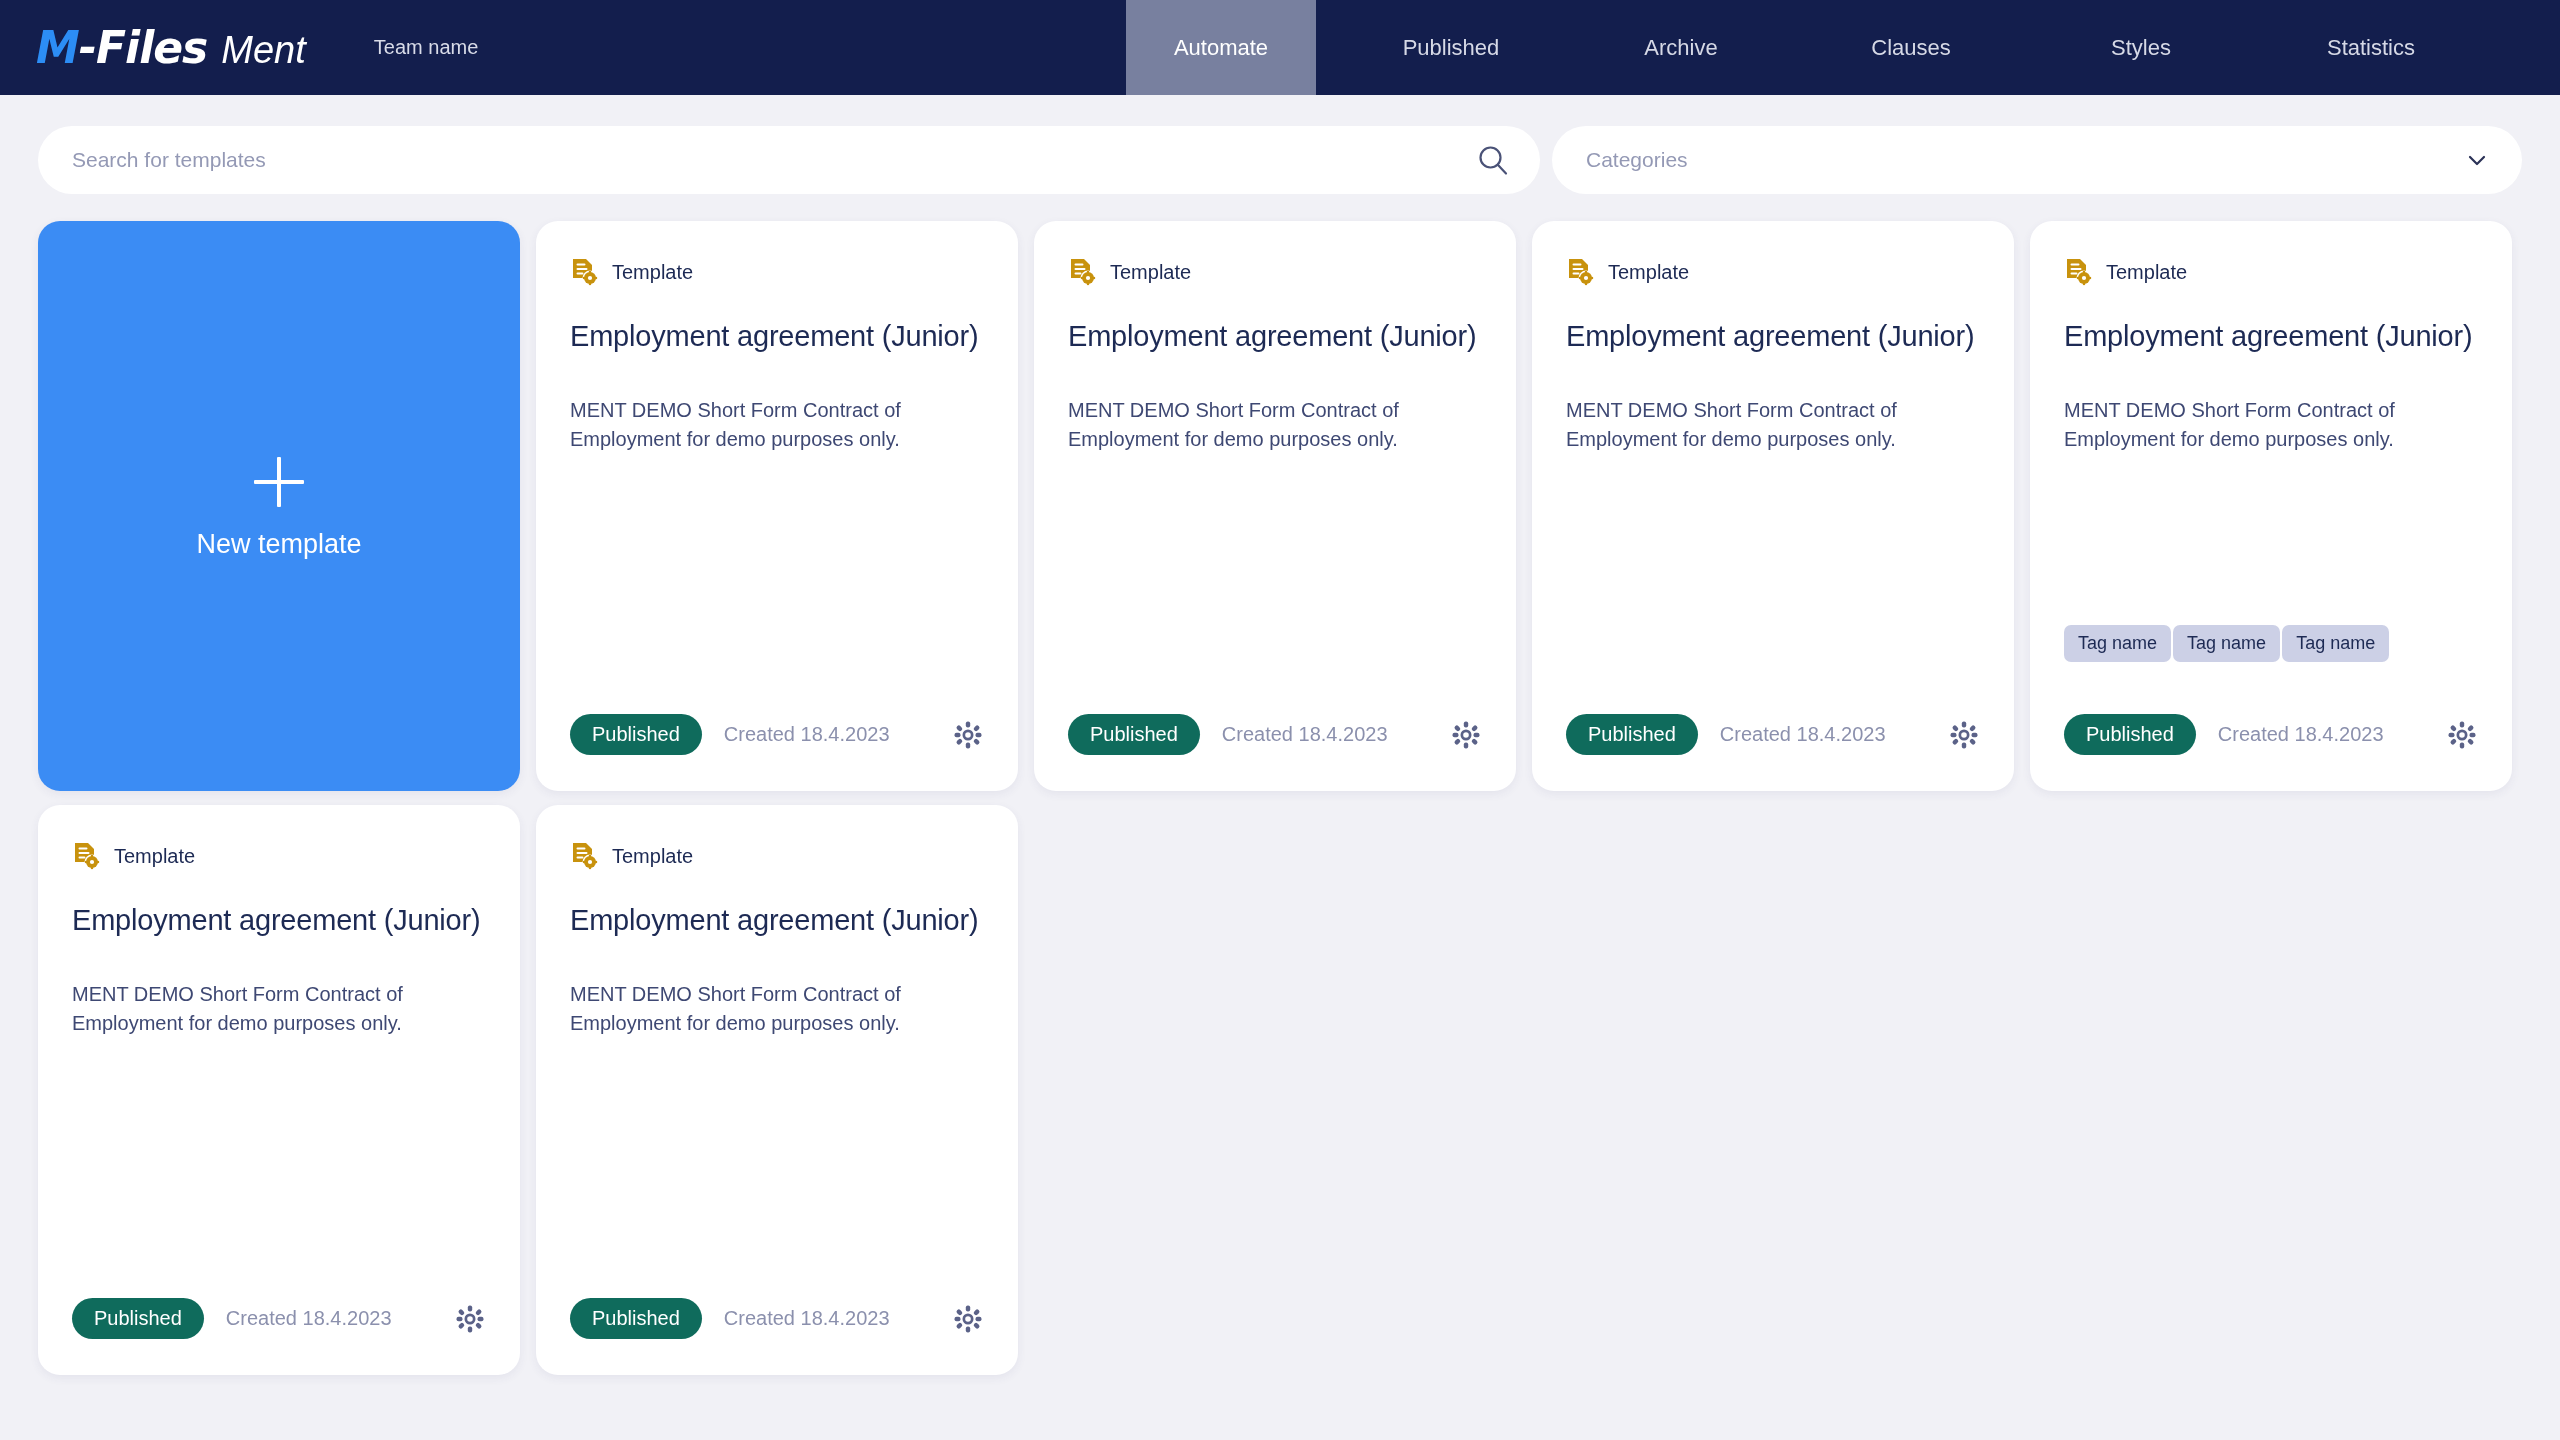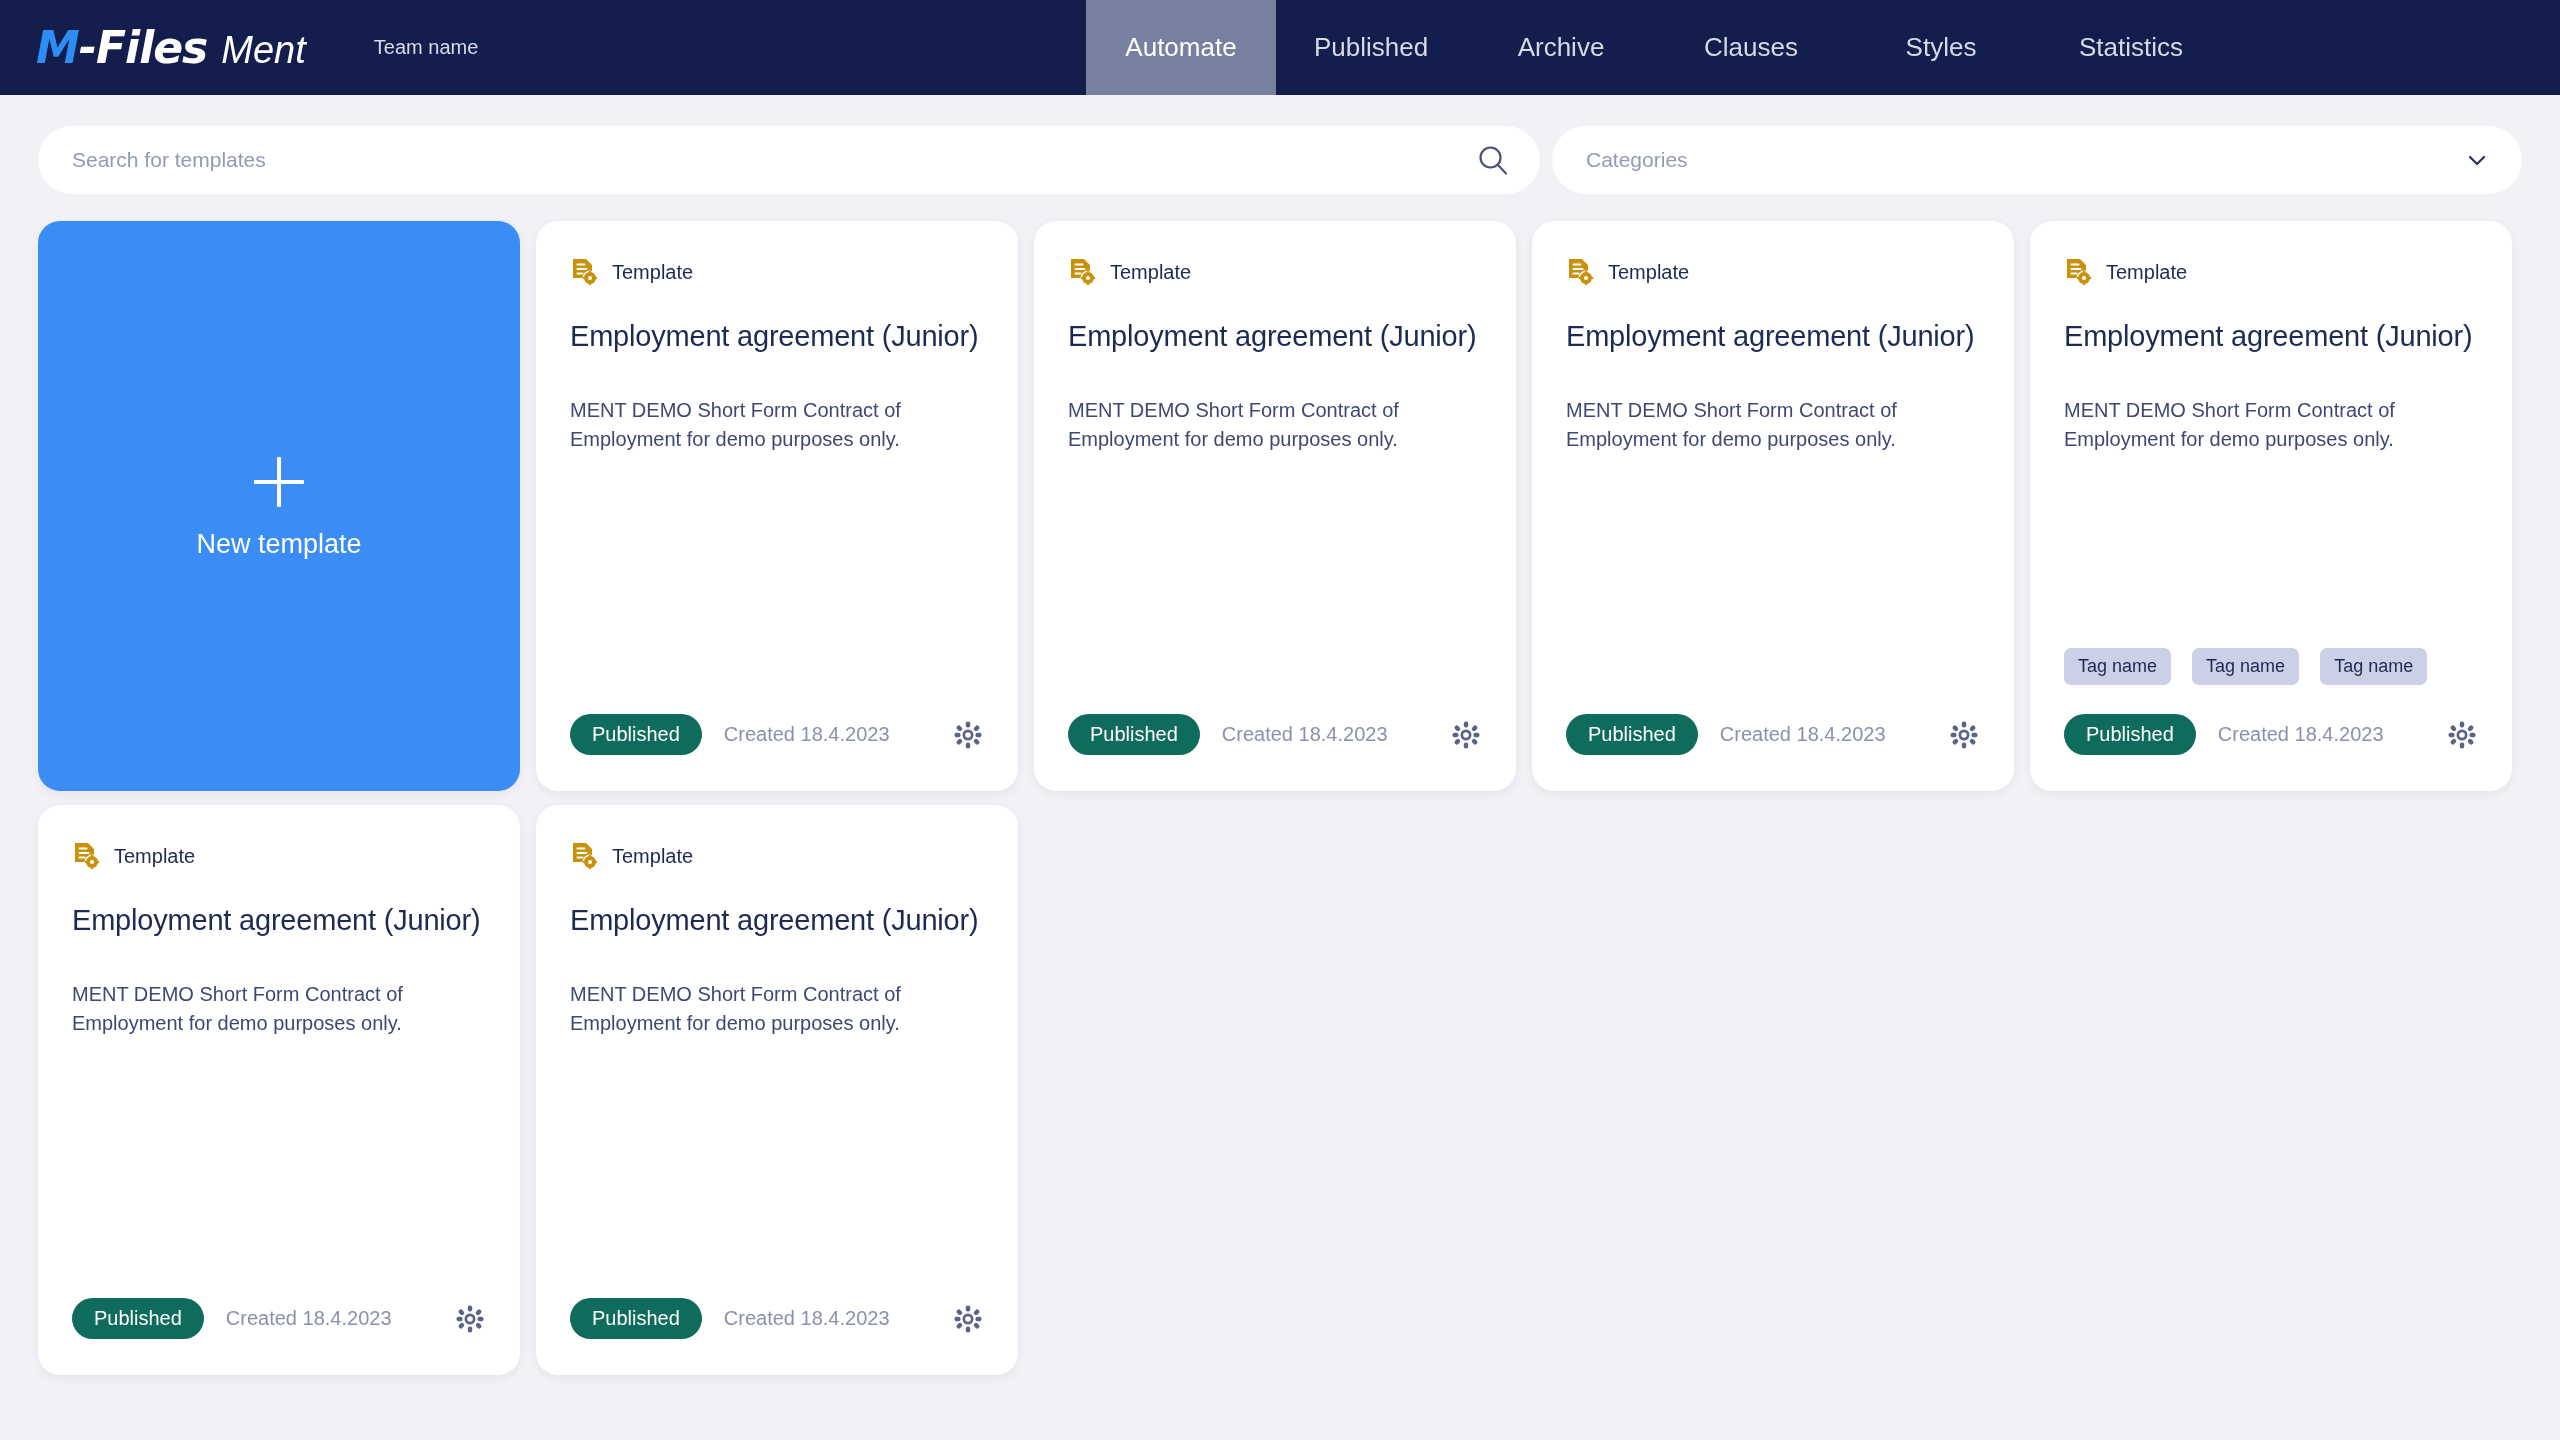--- a/index.html
+++ b/index.html
@@ -71,25 +71,26 @@
     height: 95px;
     display: flex;
     align-items: stretch;
   }
   .nav-tab {
     display: flex;
     align-items: center;
     justify-content: center;
     padding: 0 36px;
     color: #d6d9e6;
-    font-size: 26px;
+    font-size: 22px;
     font-weight: 400;
     white-space: nowrap;
     cursor: pointer;
     min-width: 190px;
+    margin-left: 40px;
   }
   .nav-tab.active {
     background: #78809f;
     color: #ffffff;
   }
 
   .header-right {
     position: absolute;
     right: 32px;
     top: 0;
@@ -281,23 +282,23 @@
   .card-desc {
     margin-top: 42px;
     font-size: 20px;
     color: #3e4873;
     line-height: 1.42;
   }
 
   .tags {
     position: absolute;
     left: 34px;
-    bottom: 106px;
-    display: flex;
-    gap: 21px;
+    bottom: 129px;
+    display: flex;
+    gap: 2px;
   }
   .tag {
     background: #ccd0e6;
     color: #1d2a54;
     font-size: 18px;
     border-radius: 7px;
     padding: 8px 14px;
     white-space: nowrap;
   }
 

